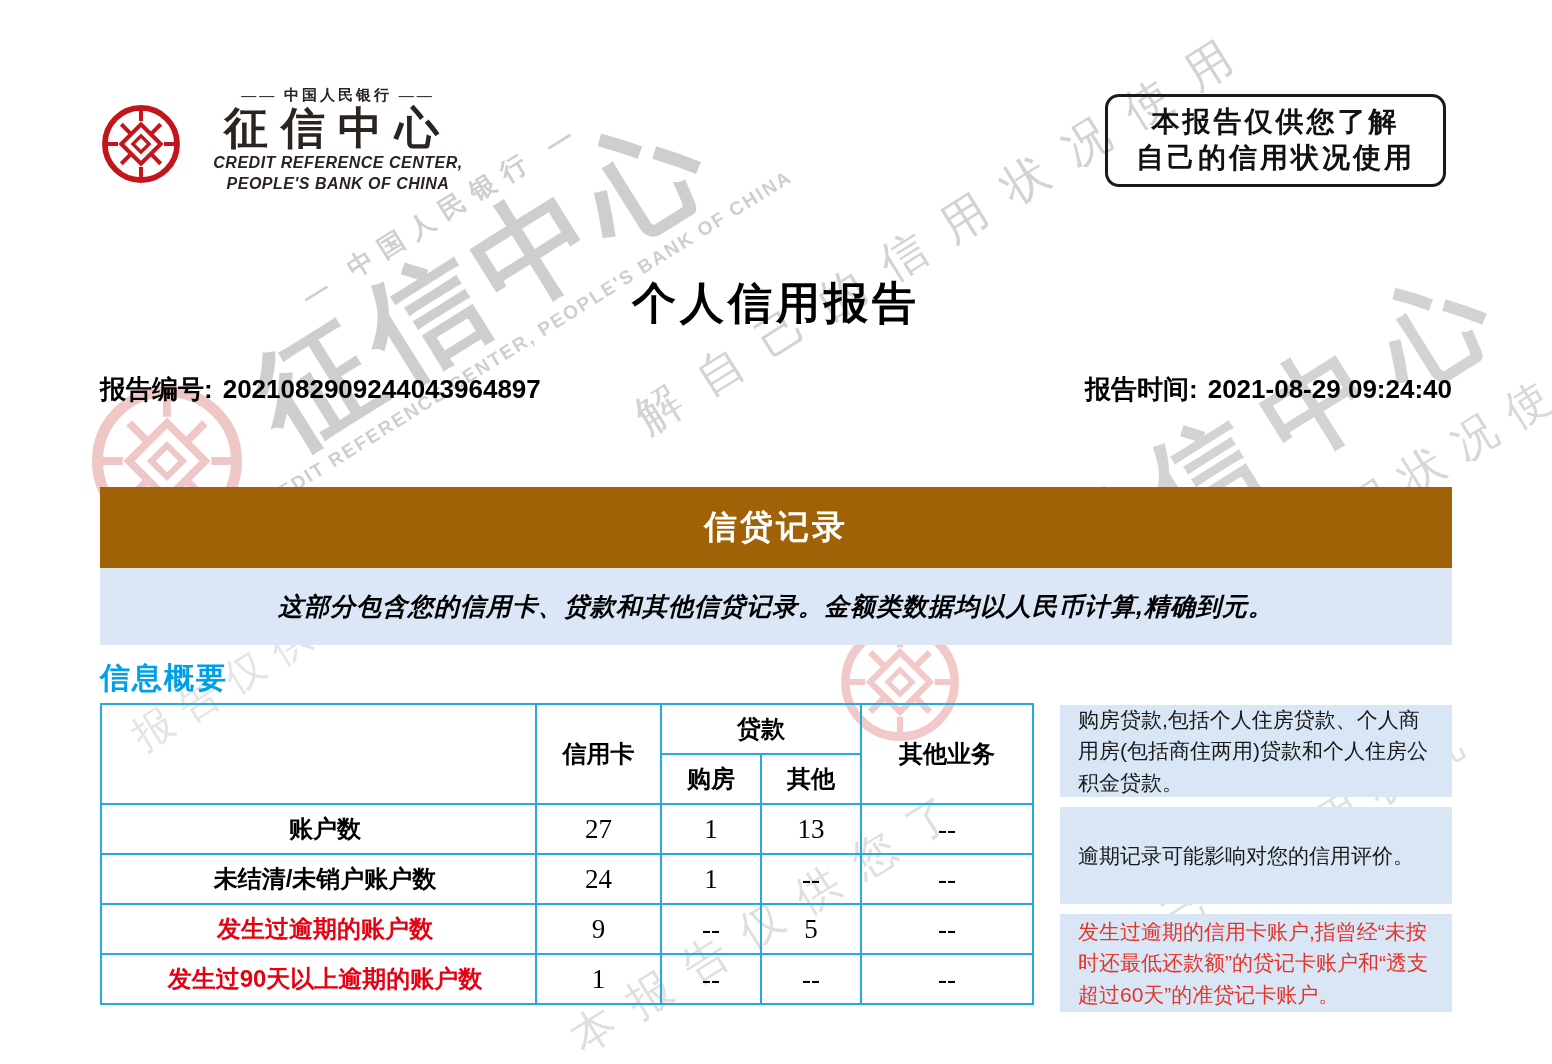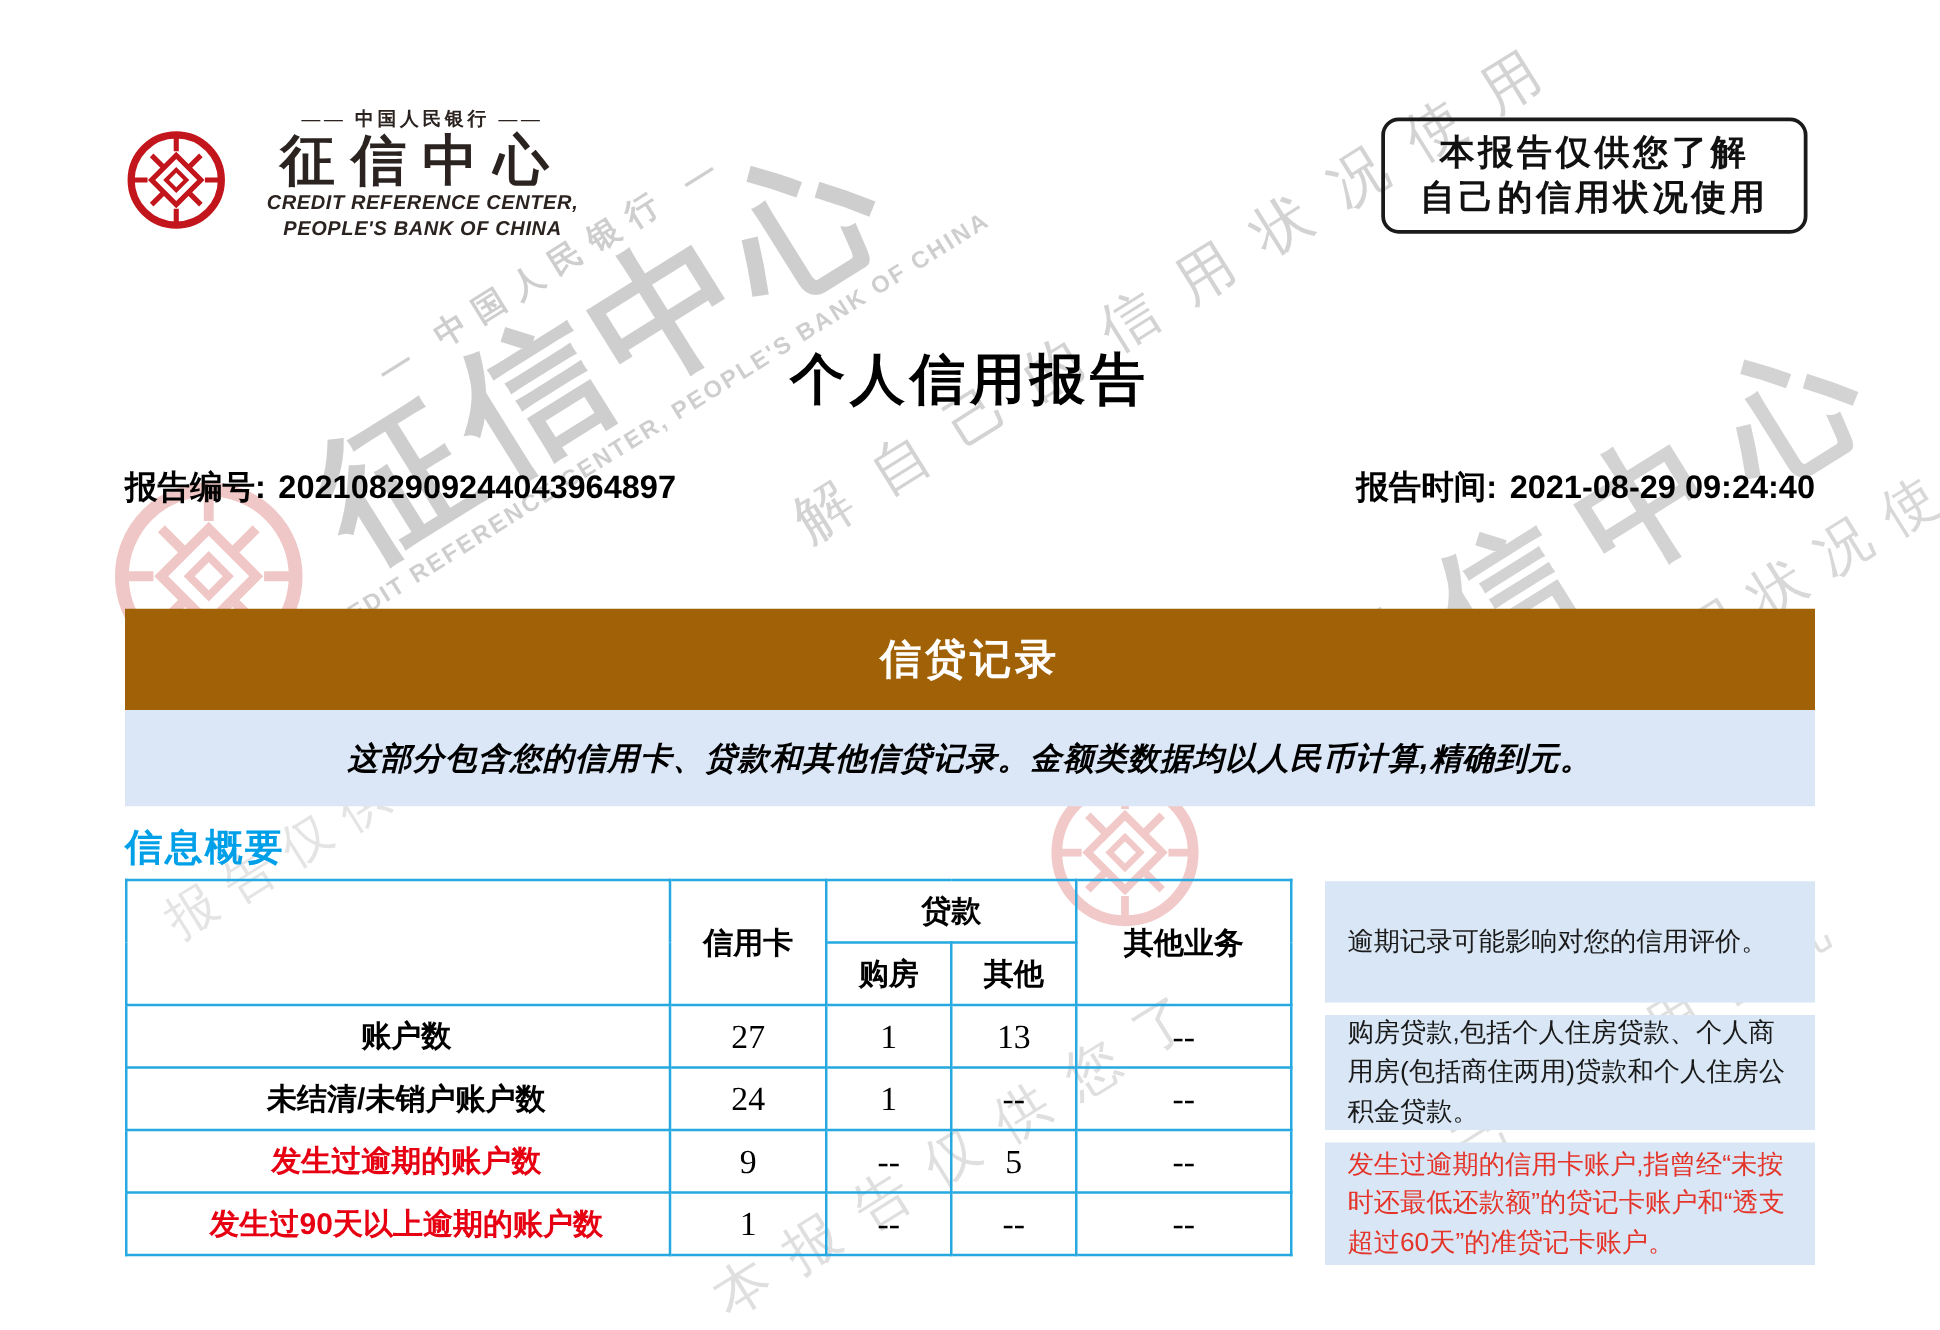--- a/index.html
+++ b/index.html
@@ -191,25 +191,25 @@
           <td class="row-label">发生过90天以上逾期的账户数</td>
           <td class="num">1</td>
           <td class="num">--</td>
           <td class="num">--</td>
           <td class="num">--</td>
         </tr>
       </tbody>
     </table>
 
     <div class="notes">
+      <div class="note note-2">
+        <span>购房贷款,包括个人住房贷款、个人商用房(包括商住两用)贷款和个人住房公积金贷款。</span>
+      </div>
       <div class="note note-1">
         <span>逾期记录可能影响对您的信用评价。</span>
       </div>
-      <div class="note note-2">
-        <span>购房贷款,包括个人住房贷款、个人商用房(包括商住两用)贷款和个人住房公积金贷款。</span>
-      </div>
       <div class="note note-3">
         <span>发生过逾期的信用卡账户,指曾经“未按时还最低还款额”的贷记卡账户和“透支超过60天”的准贷记卡账户。</span>
       </div>
     </div>
 
   </div>
 </div>
 
 </body></html>

